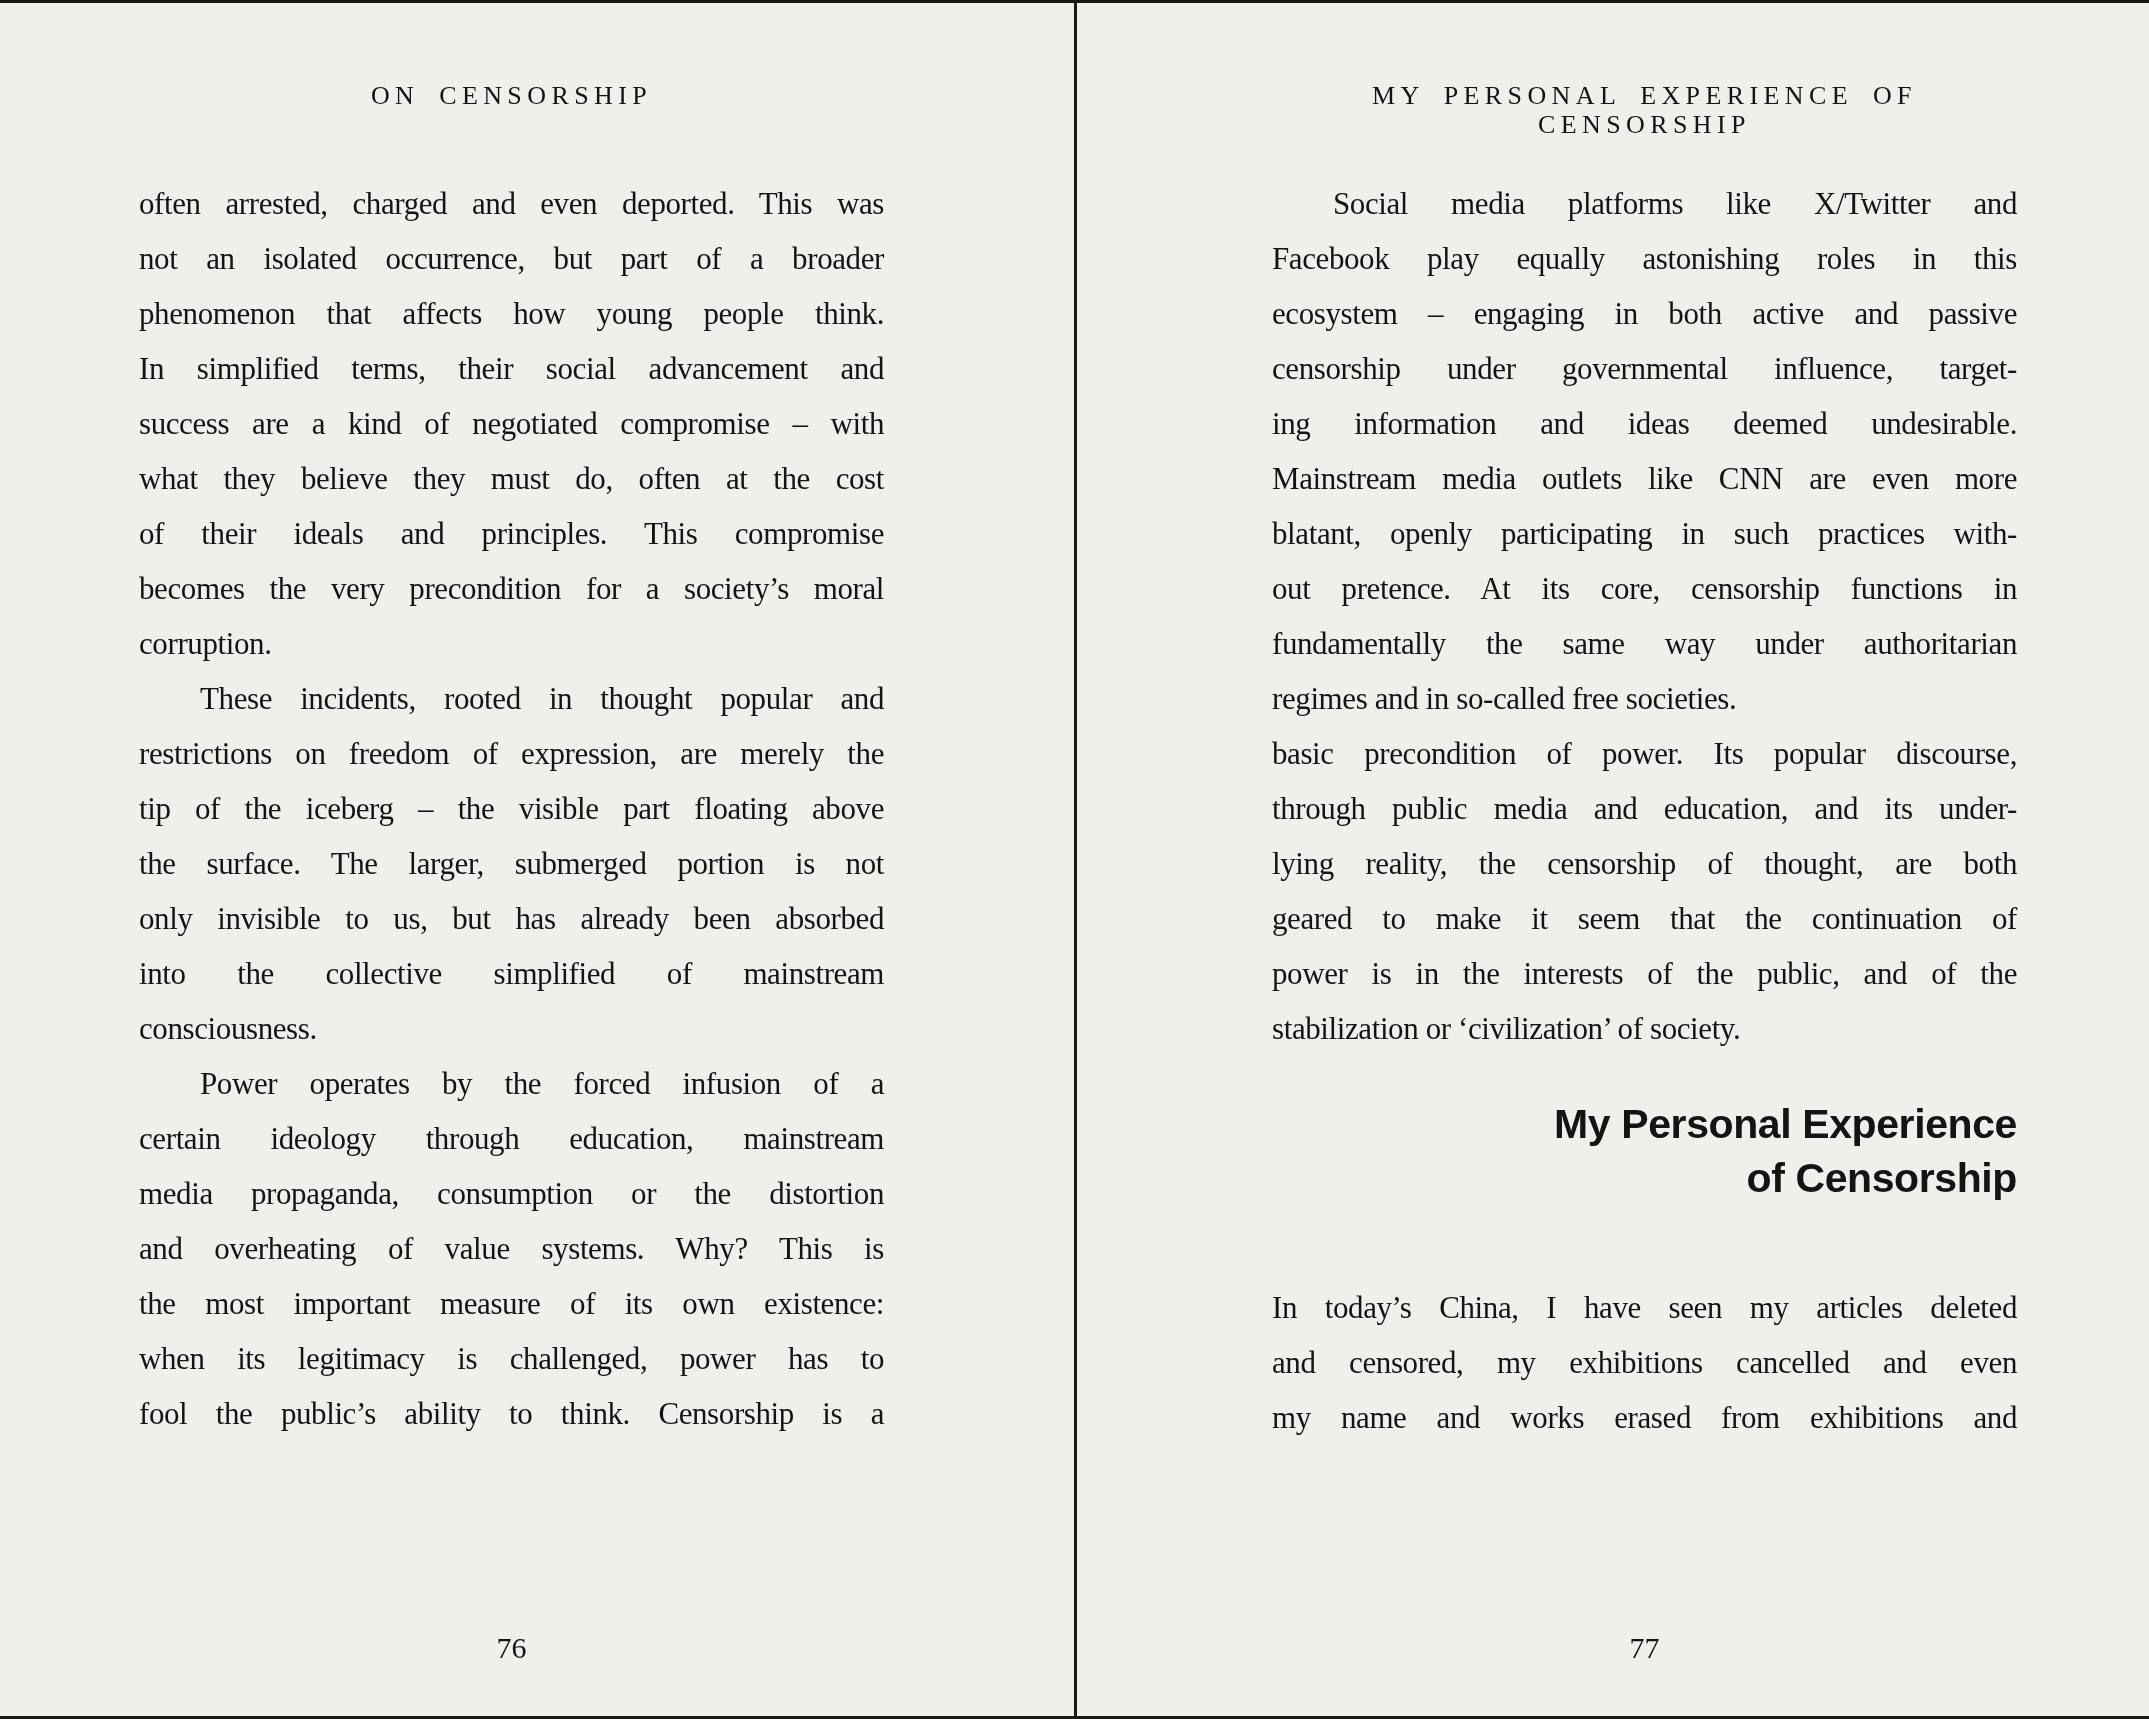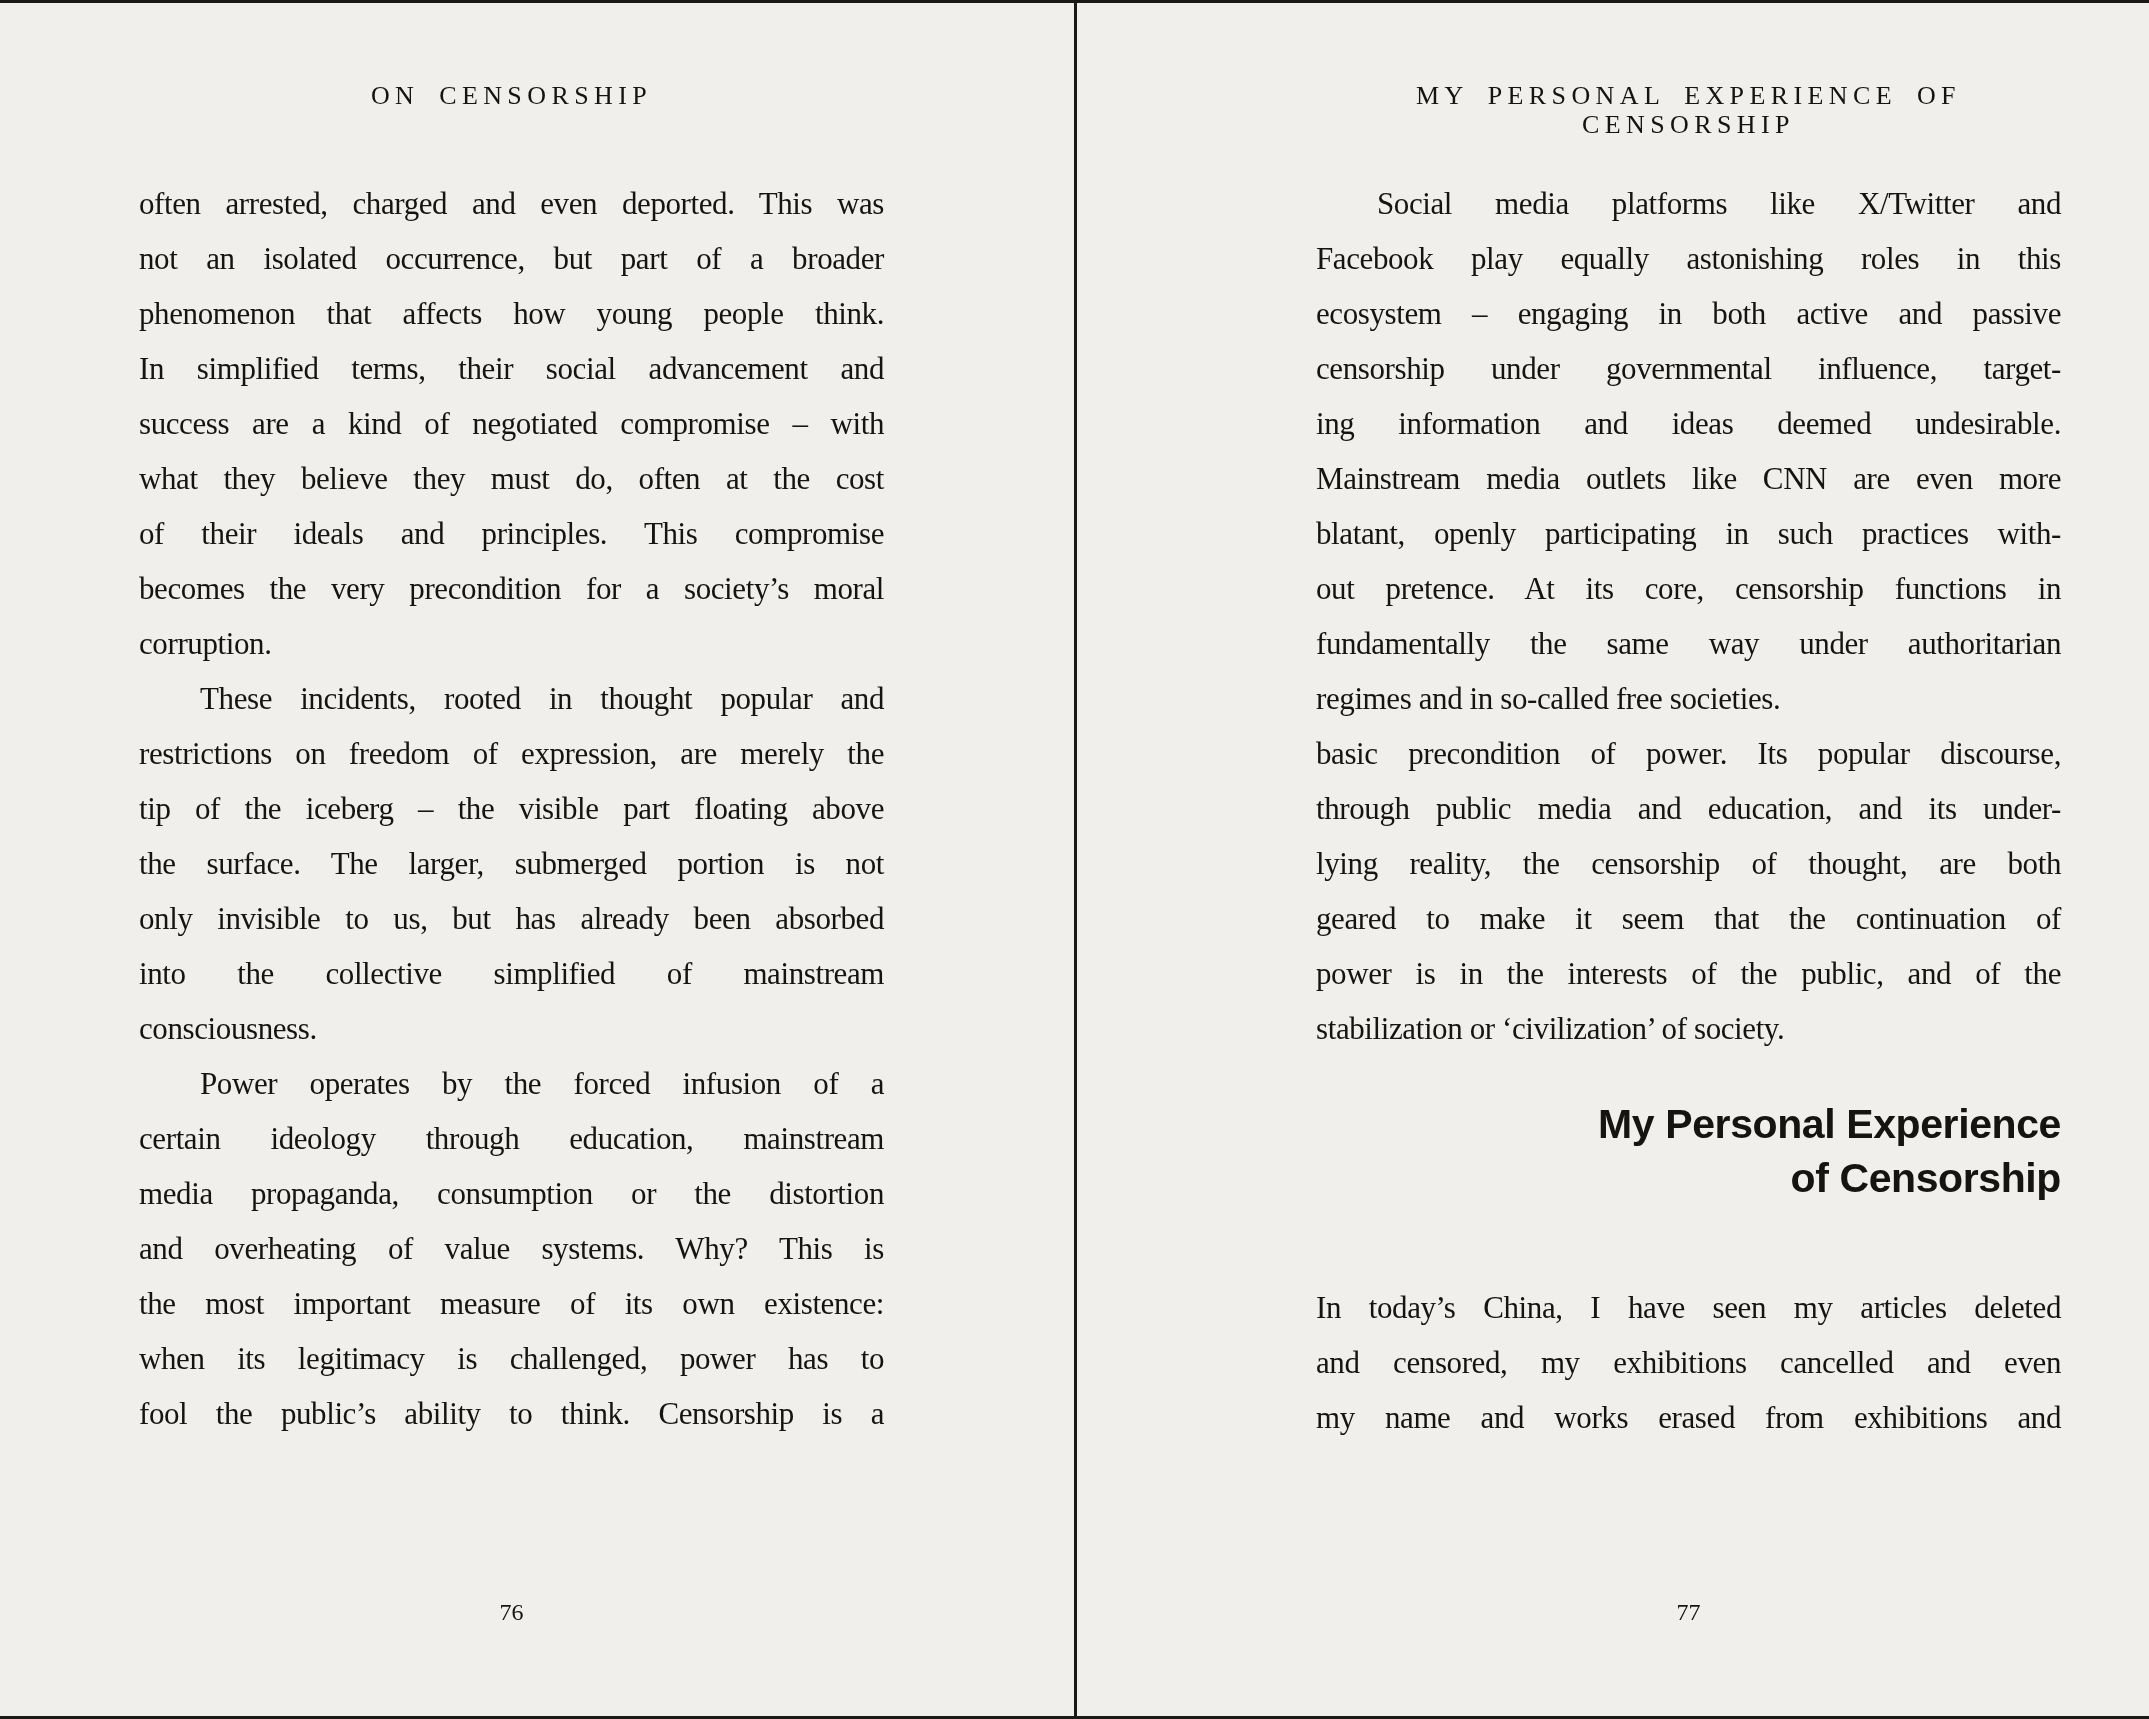--- a/index.html
+++ b/index.html
@@ -15,21 +15,21 @@
     color:var(--ink);
     overflow:hidden;
   }
   .spread{position:relative;width:1815px;height:1720px;background:var(--paper);padding-left:48px;}
   .edge-rule-top{position:absolute;top:0;left:0;width:2149px;height:2.7px;background:var(--rule);}
   .edge-rule-bottom{position:absolute;bottom:0;left:0;width:2149px;height:4.5px;background:var(--rule);}
   .page-divider{position:absolute;top:0;bottom:0;left:1074px;width:2.7px;background:var(--rule);}
 
   .page{position:absolute;top:0;height:1720px;width:745px;}
   .page.left{left:139px;}
-  .page.right{left:1272px;margin-left:44px;}
+  .page.right{left:1272px;}
 
   .running-head{
     position:absolute;top:81px;left:0;width:100%;
     text-align:center;
     font-size:26px;line-height:29px;
     letter-spacing:5.4px;word-spacing:8px;
     color:var(--ink);
     text-transform:uppercase;
   }
 
@@ -54,23 +54,23 @@
     text-align:right;
     font-family:"Liberation Sans", sans-serif;
     font-weight:bold;
     font-size:41px;
     line-height:54px;
     letter-spacing:-0.4px;
     color:var(--ink);
   }
 
   .page-number{
-    position:absolute;top:1596px;left:0;width:100%;
+    position:absolute;top:1632px;left:0;width:100%;
     text-align:center;
-    font-size:24px;line-height:32px;
+    font-size:30px;line-height:32px;
     color:var(--ink);
   }
 </style>
 </head>
 <body>
 
 <div class="spread">
 
   <div class="edge-rule-top"></div>
 

